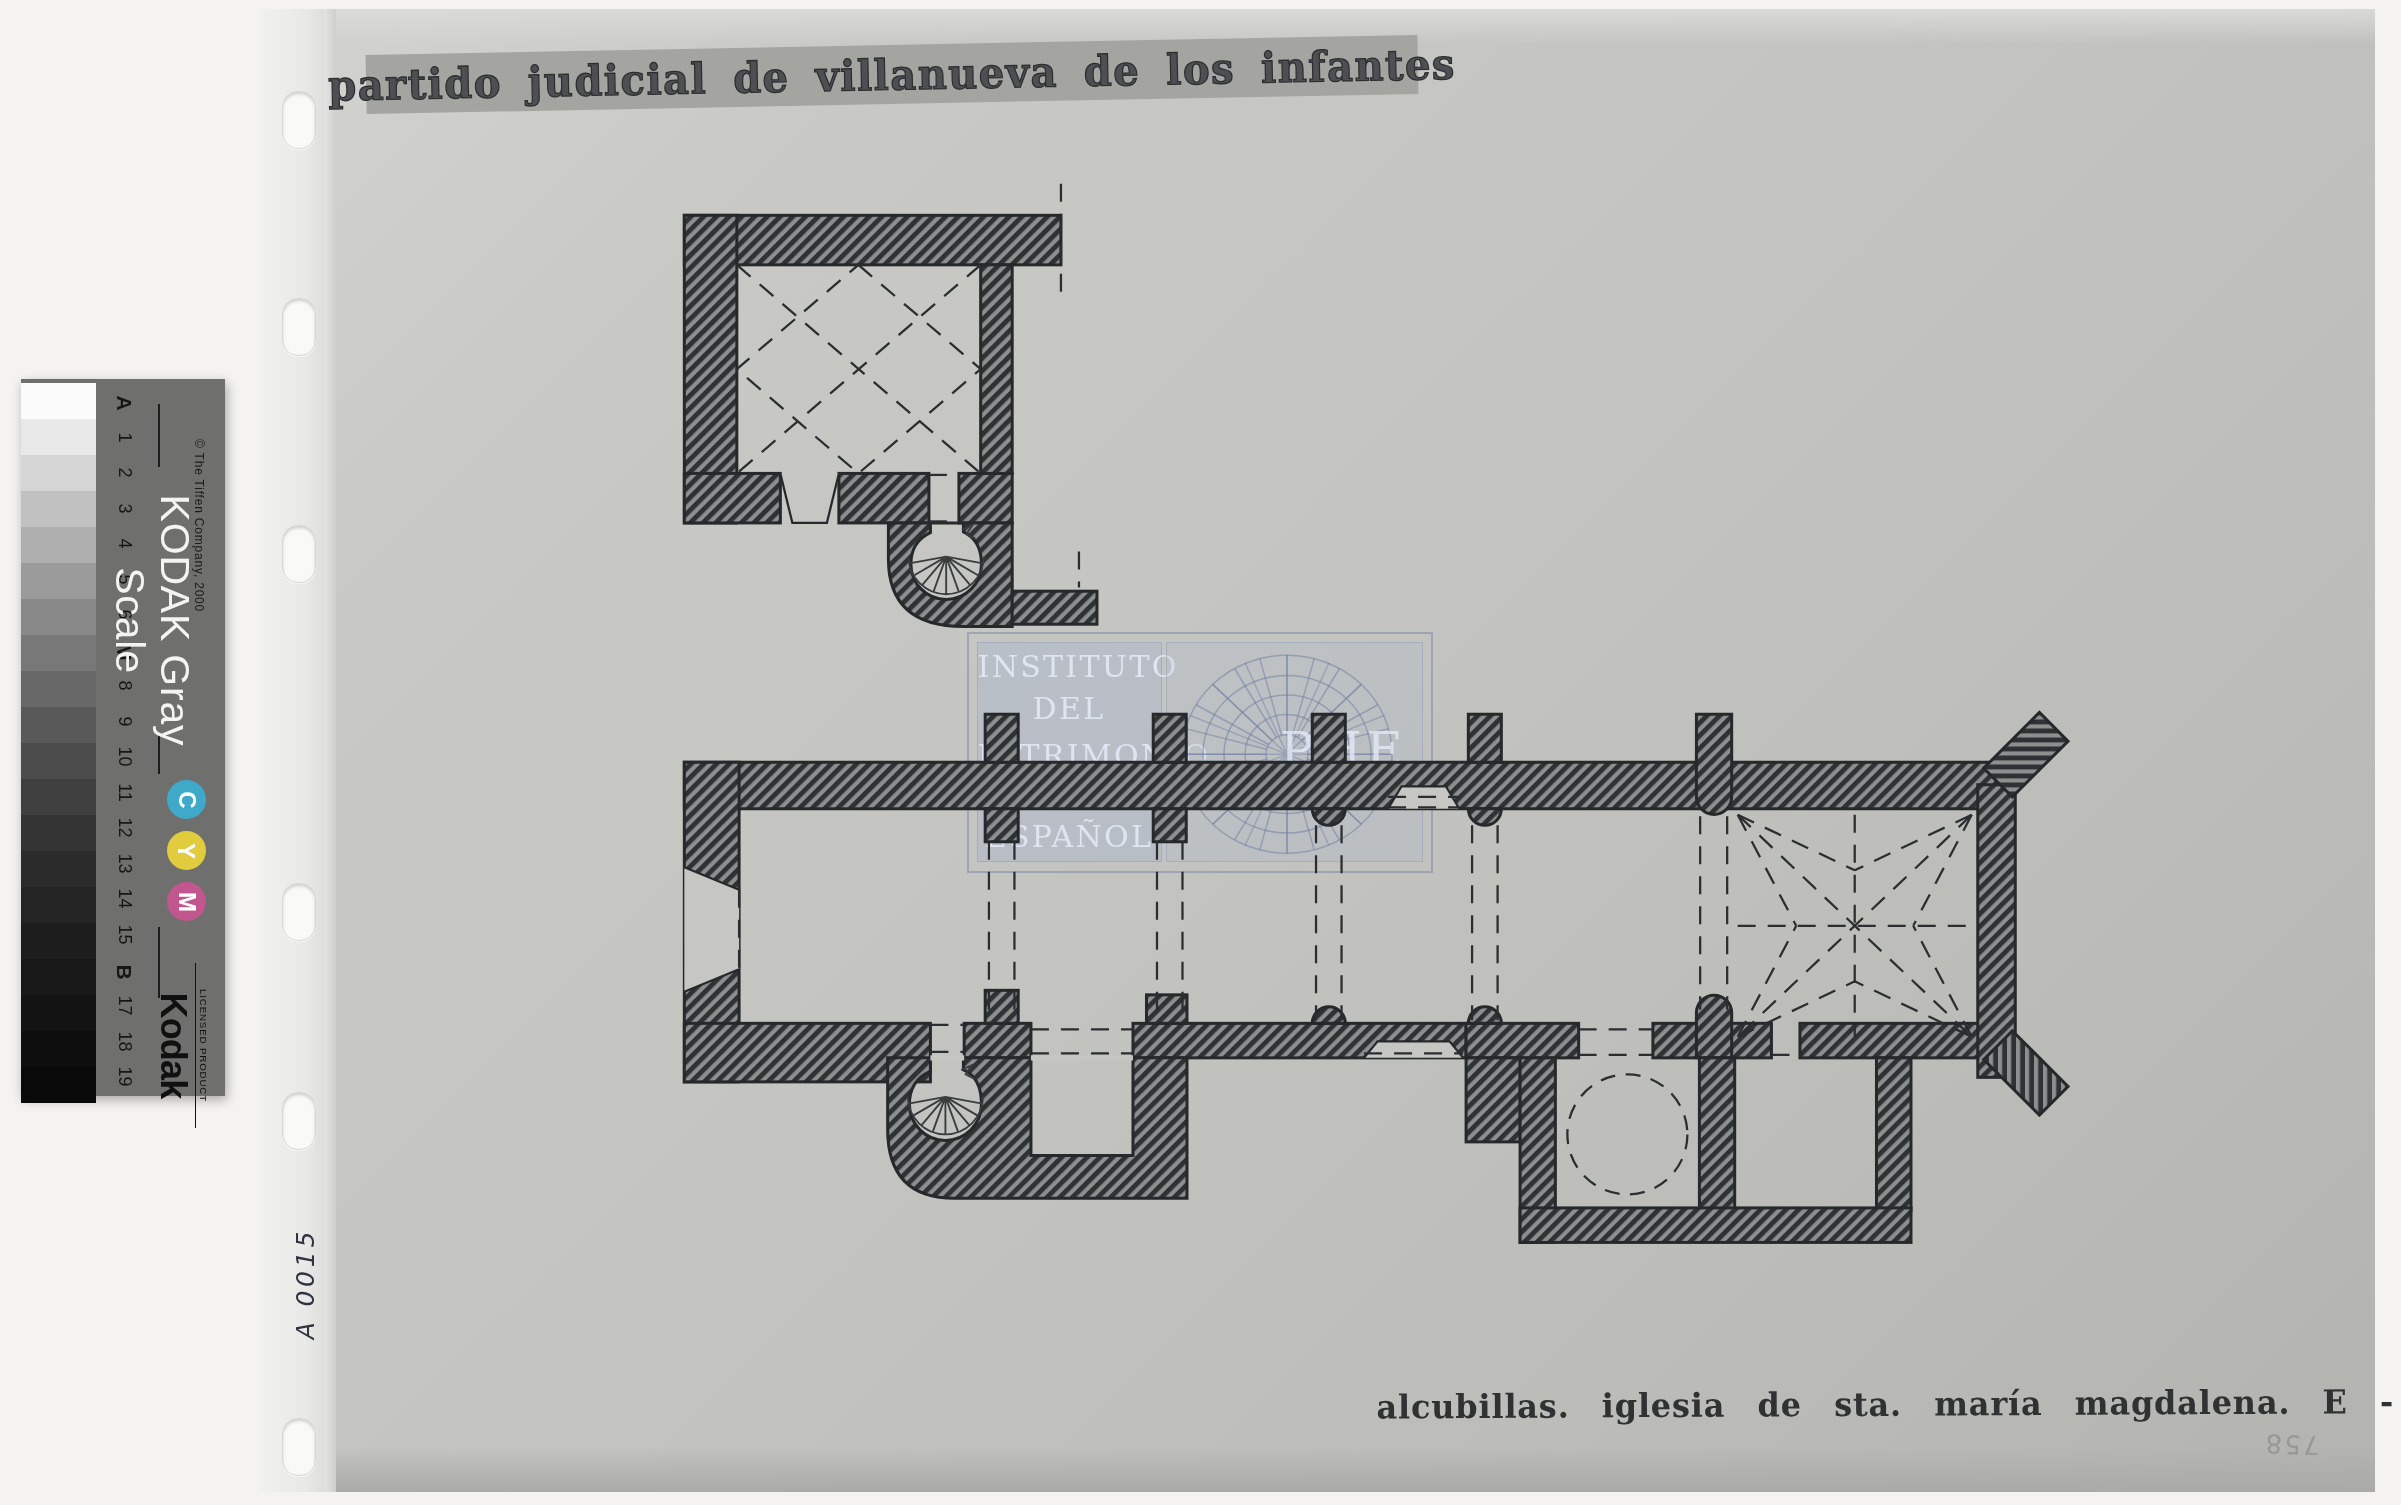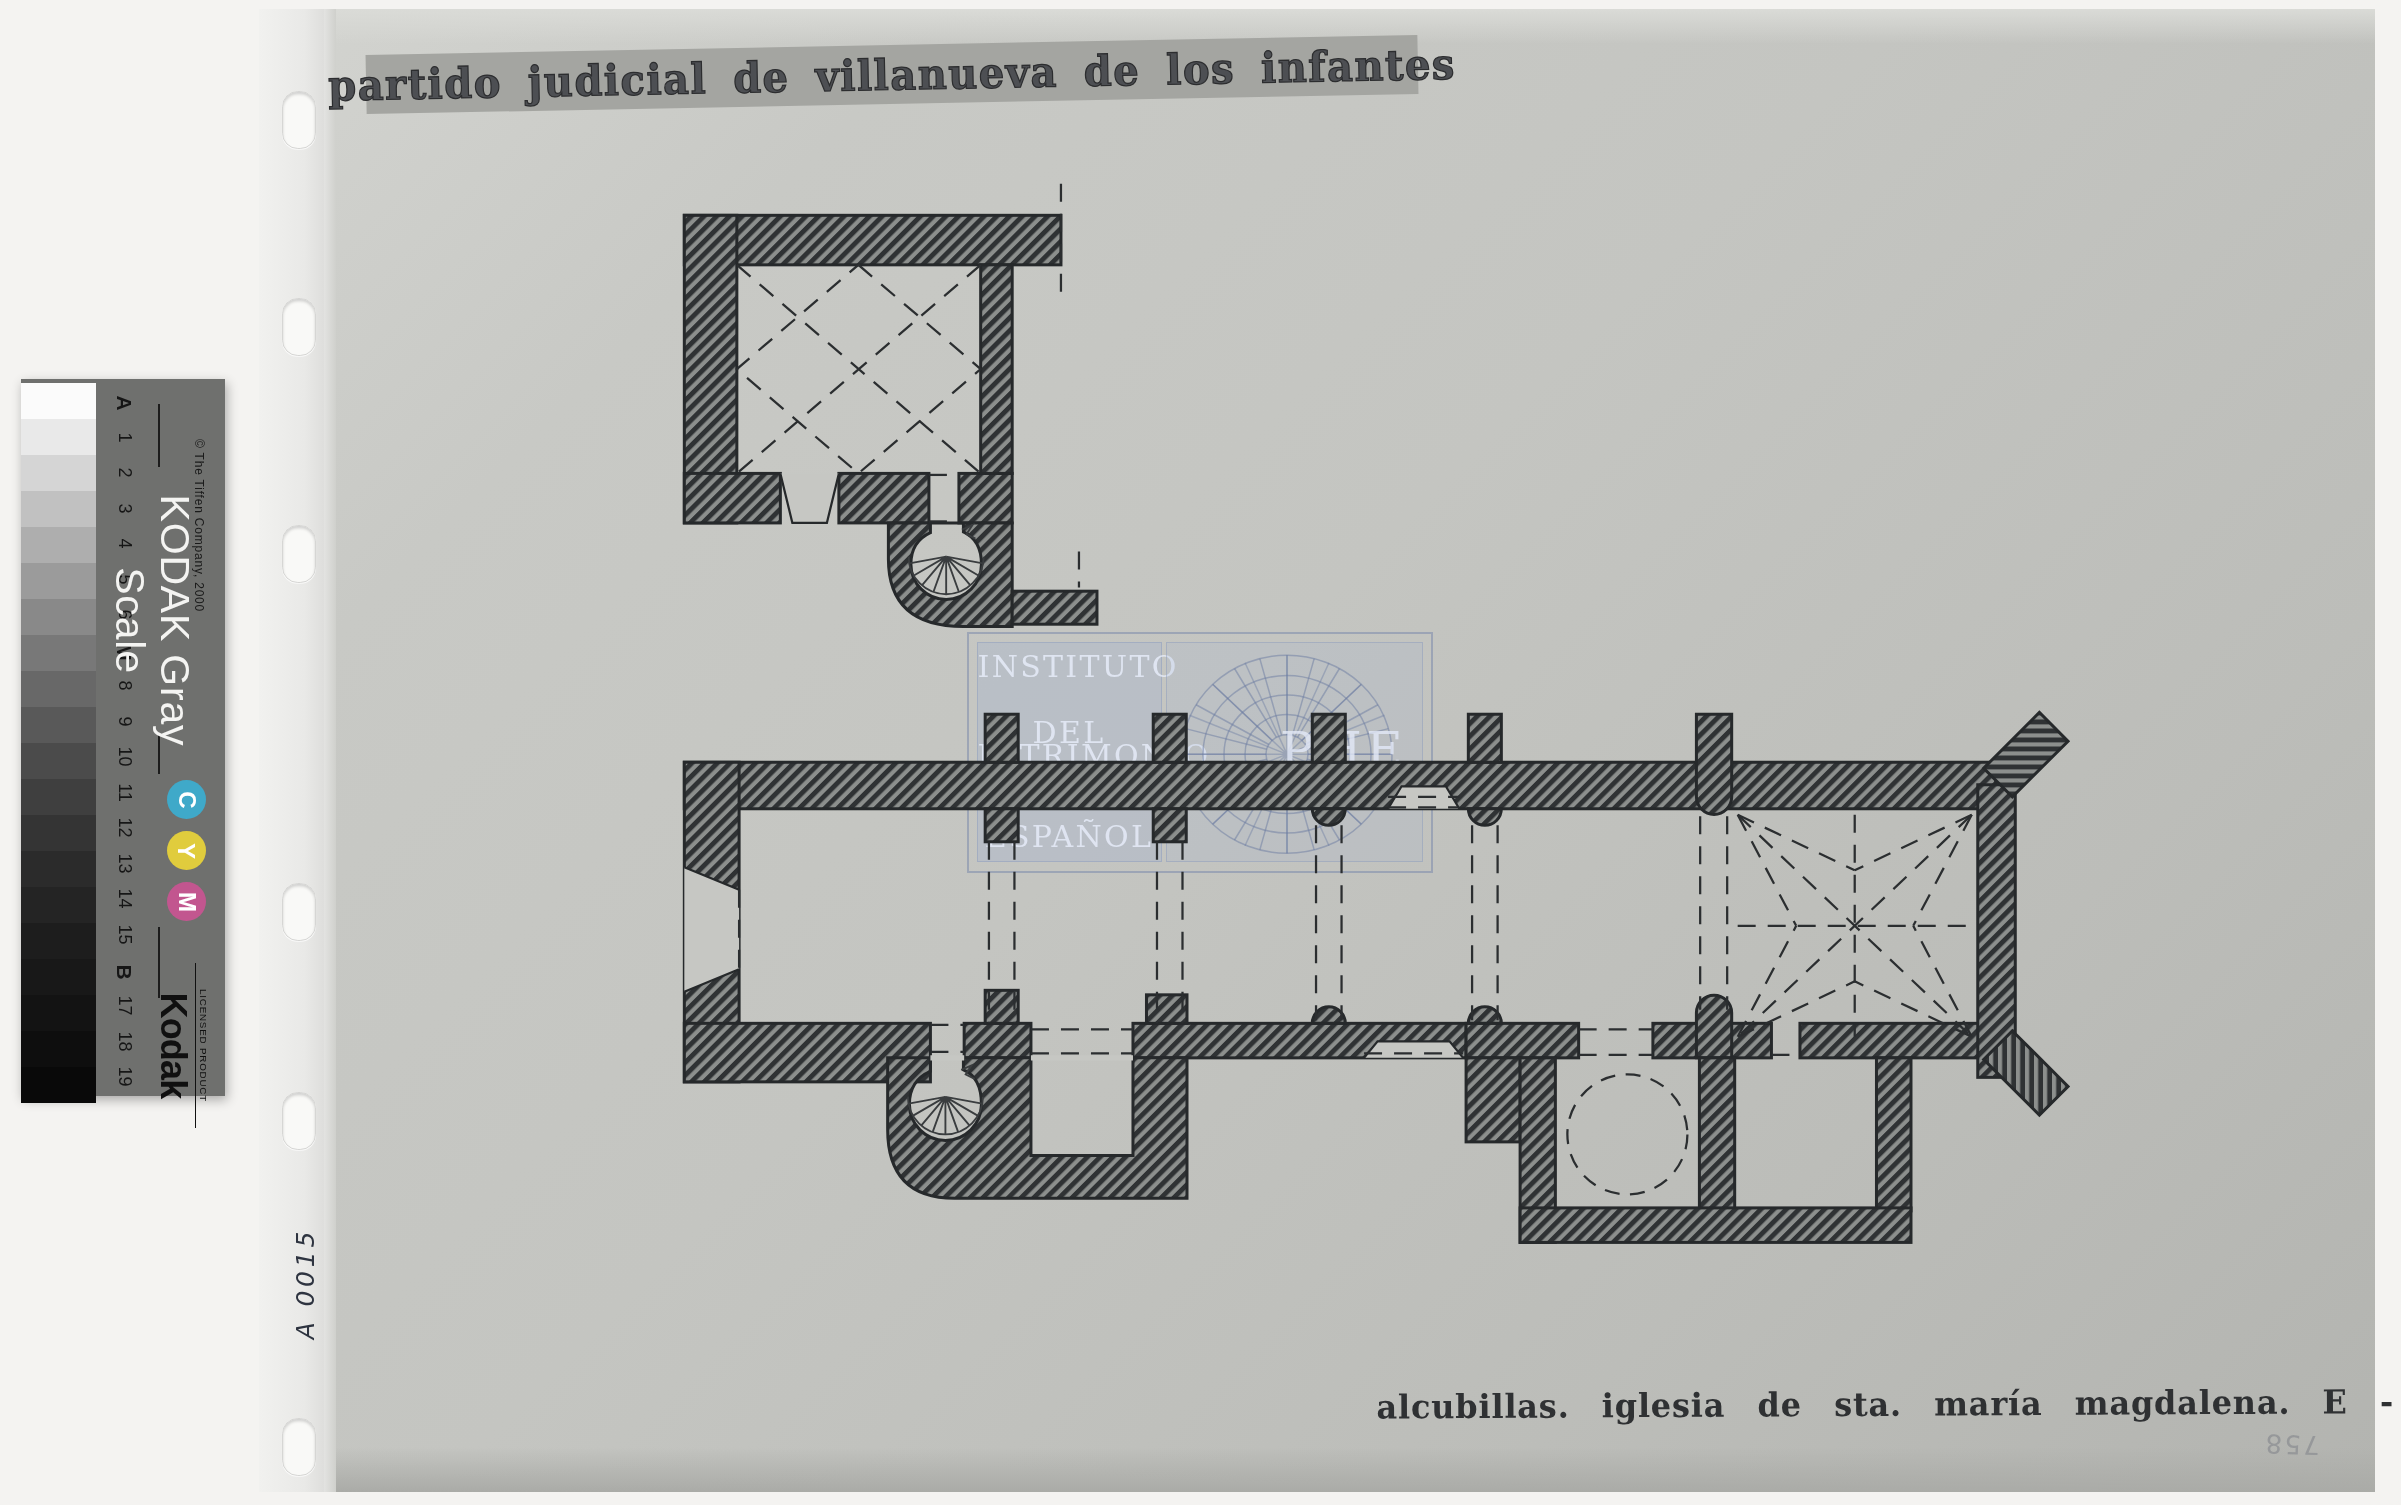--- a/index.html
+++ b/index.html
@@ -209,21 +209,21 @@
   </div>
 </div>
 
 <div class="title-stamp">
   <span>partido judicial de villanueva de los infantes</span>
 </div>
 
 <div class="wm">
   <div class="wm-panel wm-left">
     <div class="wm-line" style="top:6px">INSTITUTO</div>
-    <div class="wm-line" style="top:72px">DEL</div>
+    <div class="wm-line" style="top:48px">DEL</div>
     <div class="wm-line" style="top:95px">PATRIMONIO</div>
     <div class="wm-line" style="top:176px">ESPAÑOL</div>
   </div>
   <div class="wm-panel wm-right">
     <svg class="wm-rose" width="255" height="218" viewBox="0 0 340 290">
       <g stroke="rgba(108,124,162,.5)" stroke-width="2" fill="none">
         <ellipse cx="160" cy="148" rx="140" ry="132"></ellipse>
         <ellipse cx="160" cy="148" rx="112" ry="105"></ellipse>
         <ellipse cx="160" cy="148" rx="84" ry="79"></ellipse>
         <ellipse cx="160" cy="148" rx="56" ry="53"></ellipse>

